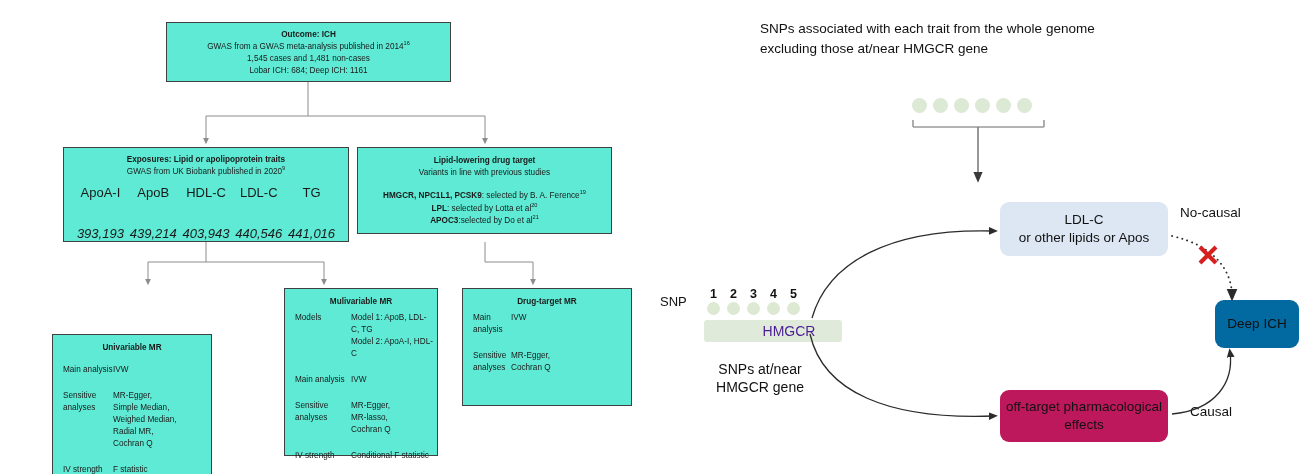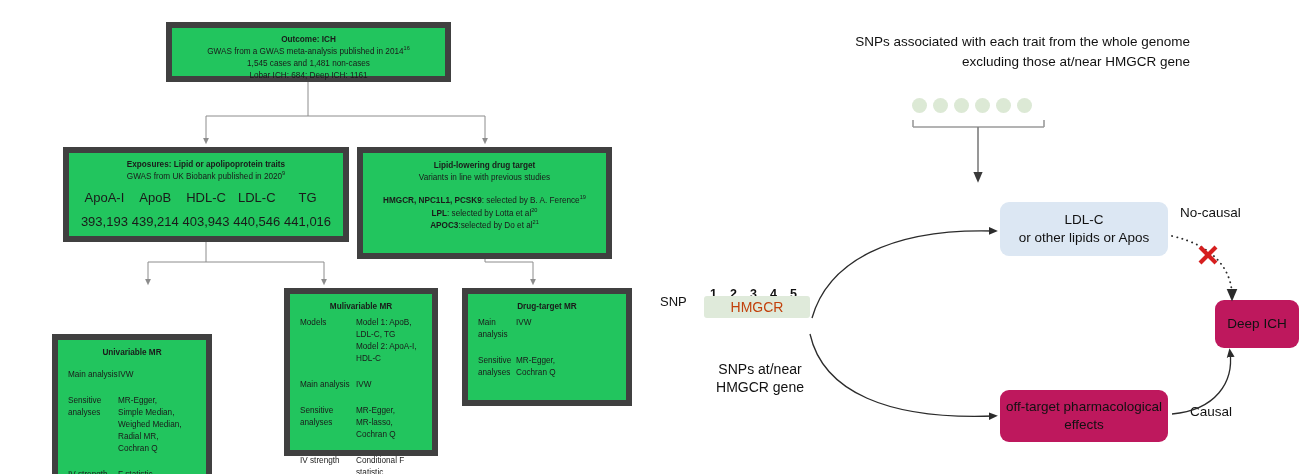--- a/index.html
+++ b/index.html
@@ -9,22 +9,22 @@
     font-family:"Liberation Sans", sans-serif;
     overflow:hidden;
     position:relative;
   }
   .canvas{position:absolute;left:0;top:0;width:1304px;height:474px;}
 
   
   .fc-box{
     position:absolute;
     box-sizing:border-box;
-    border:6px solid #404040;
-    background:#22c55e;
+    border:1px solid #404040;
+    background:#5eead4;
     font-family:"Liberation Sans", sans-serif;
     color:#1a1a1a;
   }
   .fc-title{
     font-weight:bold;
     text-align:center;
     font-size:8.2px;
     line-height:12px;
   }
   .fc-line{
@@ -38,24 +38,24 @@
   #outcome-box{left:166px;top:22px;width:285px;height:60px;padding-top:6px;}
 
   
   #exposures-box{left:63px;top:147px;width:286px;height:95px;padding-top:6px;}
   .sz-grid{
     display:flex;justify-content:space-between;
     padding:0 10px;margin-top:7px;
     font-size:13px;
   }
   .sz-grid span{flex:1;text-align:center;}
-  .sz-grid.vals{margin-top:9px;}
-
-  
-  #drugtarget-box{left:357px;top:147px;width:255px;height:112px;padding-top:7px;}
+  .sz-grid.vals{margin-top:26px;font-style:italic;}
+
+  
+  #drugtarget-box{left:357px;top:147px;width:255px;height:87px;padding-top:7px;}
   .dt-rows{margin-top:11px;}
   .dt-rows div{text-align:center;font-size:8.2px;line-height:12.5px;}
   .dt-rows b{font-weight:bold;}
 
   
   #univar-box{left:52px;top:288px;width:160px;height:168px;padding-top:7px;margin-top:46px;}
   #multivar-box{left:238px;top:288px;width:154px;height:168px;padding-top:7px;margin-left:46px;}
   #drugmr-box{left:462px;top:288px;width:170px;height:118px;padding-top:7px;}
 
   .kv{display:flex;font-size:8.2px;line-height:12px;}
@@ -70,49 +70,49 @@
   
   #connectors{position:absolute;left:0;top:0;width:660px;height:474px;pointer-events:none;}
 
   
   .rp-text{
     position:absolute;
     font-family:"Liberation Sans", sans-serif;
     color:#111111;
   }
   #rp-header{
-    left:760px;top:32px;width:430px;
-    text-align:right;font-size:13.5px;line-height:20px;
+    left:760px;top:19px;width:430px;
+    text-align:left;font-size:13.5px;line-height:20px;
   }
   .dot{
     position:absolute;width:15px;height:15px;border-radius:50%;
     background:#dce9d5;
   }
   .dot-sm{
     position:absolute;width:13px;height:13px;border-radius:50%;
     background:#dde9d3;
   }
   .node{
     position:absolute;box-sizing:border-box;
     border-radius:9px;
     display:flex;align-items:center;justify-content:center;
     text-align:center;
     font-size:13.5px;line-height:18px;
     color:#111111;
     font-family:"Liberation Sans", sans-serif;
   }
   #node-ldl{left:1000px;top:202px;width:168px;height:54px;background:#dce7f3;}
   #node-offtarget{left:1000px;top:390px;width:168px;height:52px;background:#be185d;}
-  #node-ich{left:1215px;top:300px;width:84px;height:48px;background:#be185d;}
+  #node-ich{left:1215px;top:300px;width:84px;height:48px;background:#0369a1;}
 
   #hmgcr-bar{
-    position:absolute;left:704px;top:296px;width:106px;height:22px;
+    position:absolute;left:704px;top:320px;width:106px;height:22px;
     background:#dfeada;border-radius:3px;
     display:flex;align-items:center;justify-content:center;
-    font-size:14px;color:#c2410c;
+    font-size:14px;color:#4c1d95;padding-left:32px;
   }
   #snp-label{left:660px;top:294px;font-size:13px;}
   .snp-num{position:absolute;font-size:12.5px;color:#111;font-weight:bold;}
   #snp-caption{left:690px;top:360px;font-size:14px;line-height:18px;text-align:center;width:140px;}
   #label-nocausal{left:1180px;top:205px;font-size:13.5px;}
   #label-causal{left:1190px;top:404px;font-size:13.5px;}
 
   #rp-svg{position:absolute;left:660px;top:0;width:644px;height:474px;pointer-events:none;}
 </style>
 </head>

